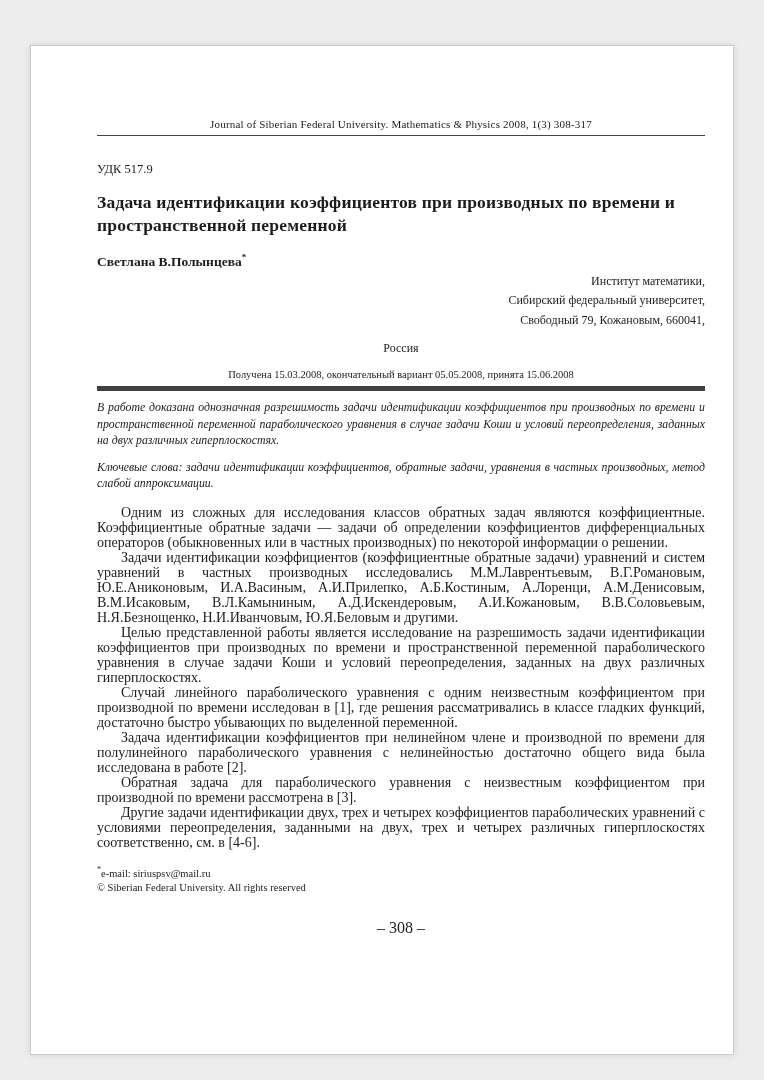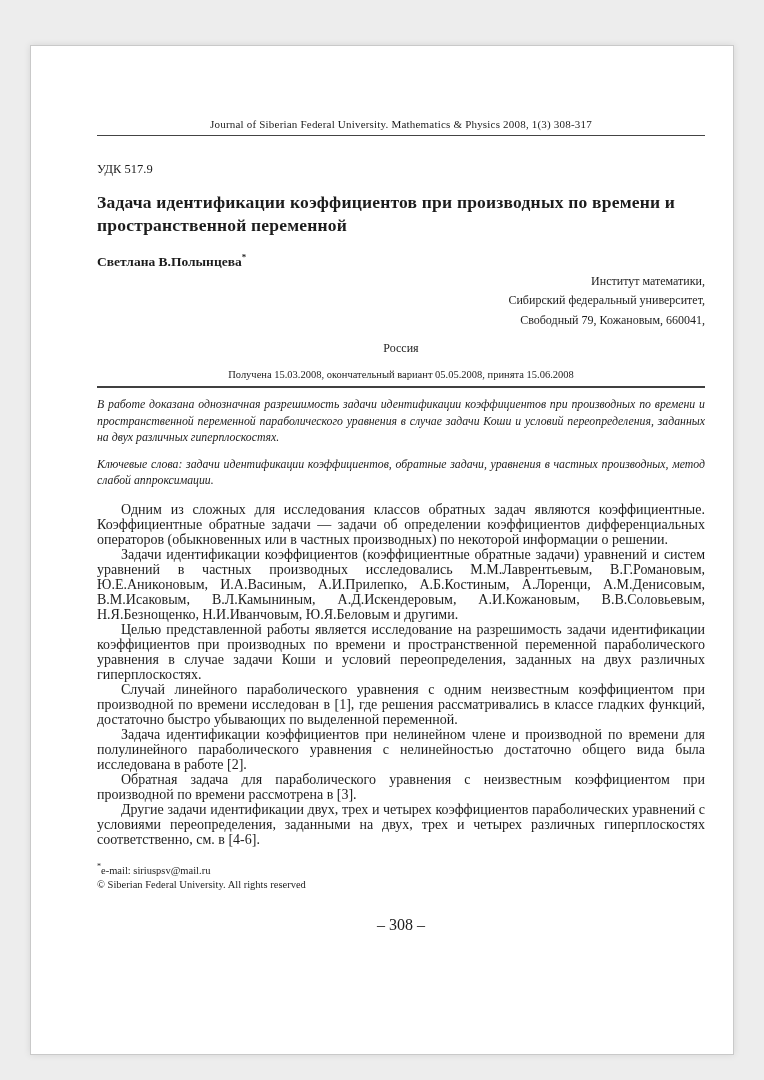--- a/index.html
+++ b/index.html
@@ -40,21 +40,21 @@
     text-align: left;
     font-weight: bold;
     font-size: 13.5px;
   }
   .author-line sup { font-size: 9px; font-weight: bold; }
   .affil { text-align: right; font-size: 12px; line-height: 16.5px; margin-top: 3px; }
   .country { text-align: center; font-size: 12px; margin-top: 13px; }
   .received-wrap {
     margin-top: 13px;
     padding-bottom: 6px;
-    border-bottom: 2px solid #404040;
+    border-bottom: 5px solid #404040;
   }
   .received { text-align: center; font-size: 10.5px; }
   .abstract {
     margin-top: 8px;
     font-style: italic;
     font-size: 11.8px;
     line-height: 16.5px;
     text-align: justify;
   }
   .keywords {

